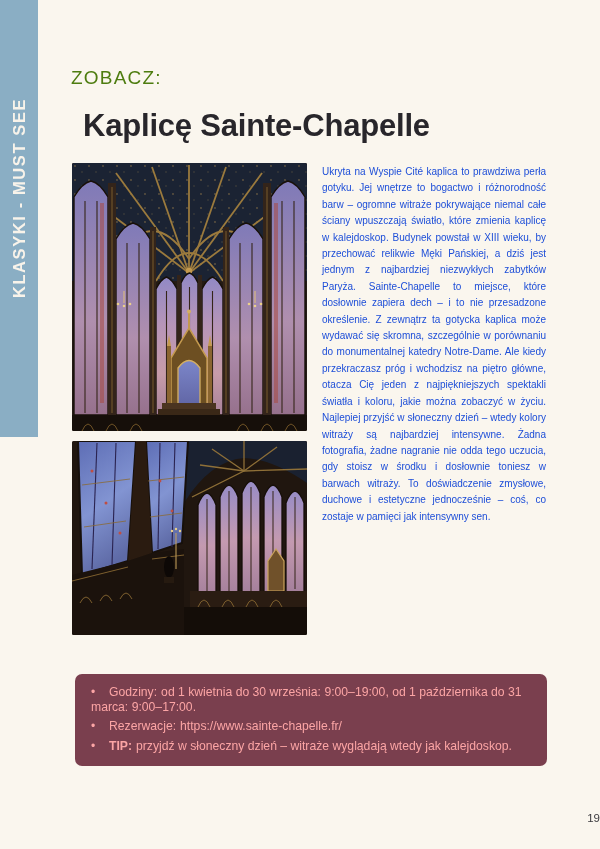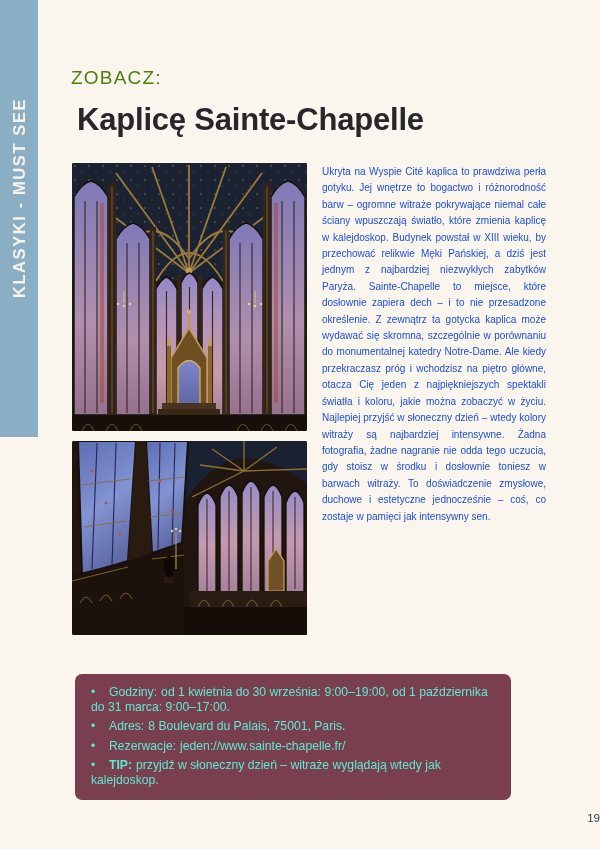--- a/index.html
+++ b/index.html
@@ -29,23 +29,23 @@
   .photo-2{top:441px;height:194px;}
   .photo svg{display:block;}
   
   .bodytext{
     position:absolute;left:322px;top:164px;width:224px;
     font-size:10px;line-height:16.4px;text-align:justify;
     color:#1d4ed8;hyphens:auto;-webkit-hyphens:auto;z-index:1;
   }
   
   .infobox{
-    position:absolute;left:75px;top:674px;width:436px;box-sizing:border-box;
+    position:absolute;left:75px;top:674px;width:472px;box-sizing:border-box;
     background:#7A3F4E;border-radius:7px;padding:11px 16px 12px 16px;
-    color:#5eead4;font-size:12.2px;line-height:14.9px;z-index:2;
+    color:#fca5a5;font-size:12.2px;line-height:14.9px;z-index:2;
   }
   .infobox ul{margin:0;padding:0;list-style:none;}
   .infobox li{margin:0 0 4.5px 0;}
   .infobox li:last-child{margin-bottom:0;}
   .bullet{display:inline-block;width:8px;margin-right:10px;font-size:12px;}
   .li-label{margin-right:4px;}
   .li-label.bold{font-weight:700;margin-top:28px;}
   .li-text{}
   
   .pagenum{position:absolute;left:0;right:0;top:812px;text-align:right;
@@ -54,21 +54,21 @@
 </head>
 <body>
 
 <div id="page">
 
   <div class="sidebar">
     <div class="sidebar-label">KLASYKI - MUST SEE</div>
   </div>
 
   <div class="kicker">ZOBACZ:</div>
-  <h1 class="title" style="margin:8px">Kaplicę Sainte-Chapelle</h1>
+  <h1 class="title" style="margin:14px">Kaplicę Sainte-Chapelle</h1>
 
   <div class="photo photo-1">
     <svg width="235" height="268" viewBox="0 0 235 268" xmlns="http://www.w3.org/2000/svg">
       <defs>
         <linearGradient id="g1" x1="0" y1="0" x2="0" y2="1">
           <stop offset="0" stop-color="#9189c5"></stop>
             <stop offset="0.35" stop-color="#b795b8"></stop>
           <stop offset="0.7" stop-color="#c79ca9"></stop>
             <stop offset="1" stop-color="#a8829a"></stop>
         </linearGradient>
@@ -260,21 +260,20 @@
           <circle cx="108" cy="90" r="1.2"></circle>
         </g>
     </svg>
   </div>
 
   <div class="bodytext" lang="pl">Ukryta na Wyspie Cité kaplica to prawdziwa perła gotyku. Jej wnętrze to bogactwo i różnorodność barw – ogromne witraże pokrywające niemal całe ściany wpuszczają światło, które zmienia kaplicę w kalejdoskop. Budynek powstał w XIII wieku, by przechować relikwie Męki Pańskiej, a dziś jest jednym z najbardziej niezwykłych zabytków Paryża. Sainte-Chapelle to miejsce, które dosłownie zapiera dech – i to nie przesadzone określenie. Z zewnątrz ta gotycka kaplica może wydawać się skromna, szczególnie w porównaniu do monumentalnej katedry Notre-Dame. Ale kiedy przekraczasz próg i wchodzisz na piętro główne, otacza Cię jeden z najpiękniejszych spektakli światła i koloru, jakie można zobaczyć w życiu. Najlepiej przyjść w słoneczny dzień – wtedy kolory witraży są najbardziej intensywne. Żadna fotografia, żadne nagranie nie odda tego uczucia, gdy stoisz w środku i dosłownie toniesz w barwach witraży. To doświadczenie zmysłowe, duchowe i estetyczne jednocześnie – coś, co zostaje w pamięci jak intensywny sen.</div>
 
   <div class="infobox">
     <ul>
       <li><span class="bullet">•</span><span class="li-label">Godziny:</span><span class="li-text">od 1 kwietnia do 30 września: 9:00–19:00, od 1 października do 31 marca: 9:00–17:00.</span></li>
-      <li><span class="bullet">•</span><span class="li-label">Adres:</span><span class="li-text">8 Boulevard du Palais, 75001, Paris.</span></li>
-      <li><span class="bullet">•</span><span class="li-label">Rezerwacje:</span><span class="li-text">jeden://www.sainte-chapelle.fr/</span></li>
+      <li><span class="bullet">•</span><span class="li-label">Rezerwacje:</span><span class="li-text">https://www.sainte-chapelle.fr/</span></li>
       <li><span class="bullet">•</span><span class="li-label bold">TIP:</span><span class="li-text">przyjdź w słoneczny dzień – witraże wyglądają wtedy jak kalejdoskop.</span></li>
     </ul>
   </div>
 
   <div class="pagenum">19</div>
 
 </div>
 
 </body></html>

